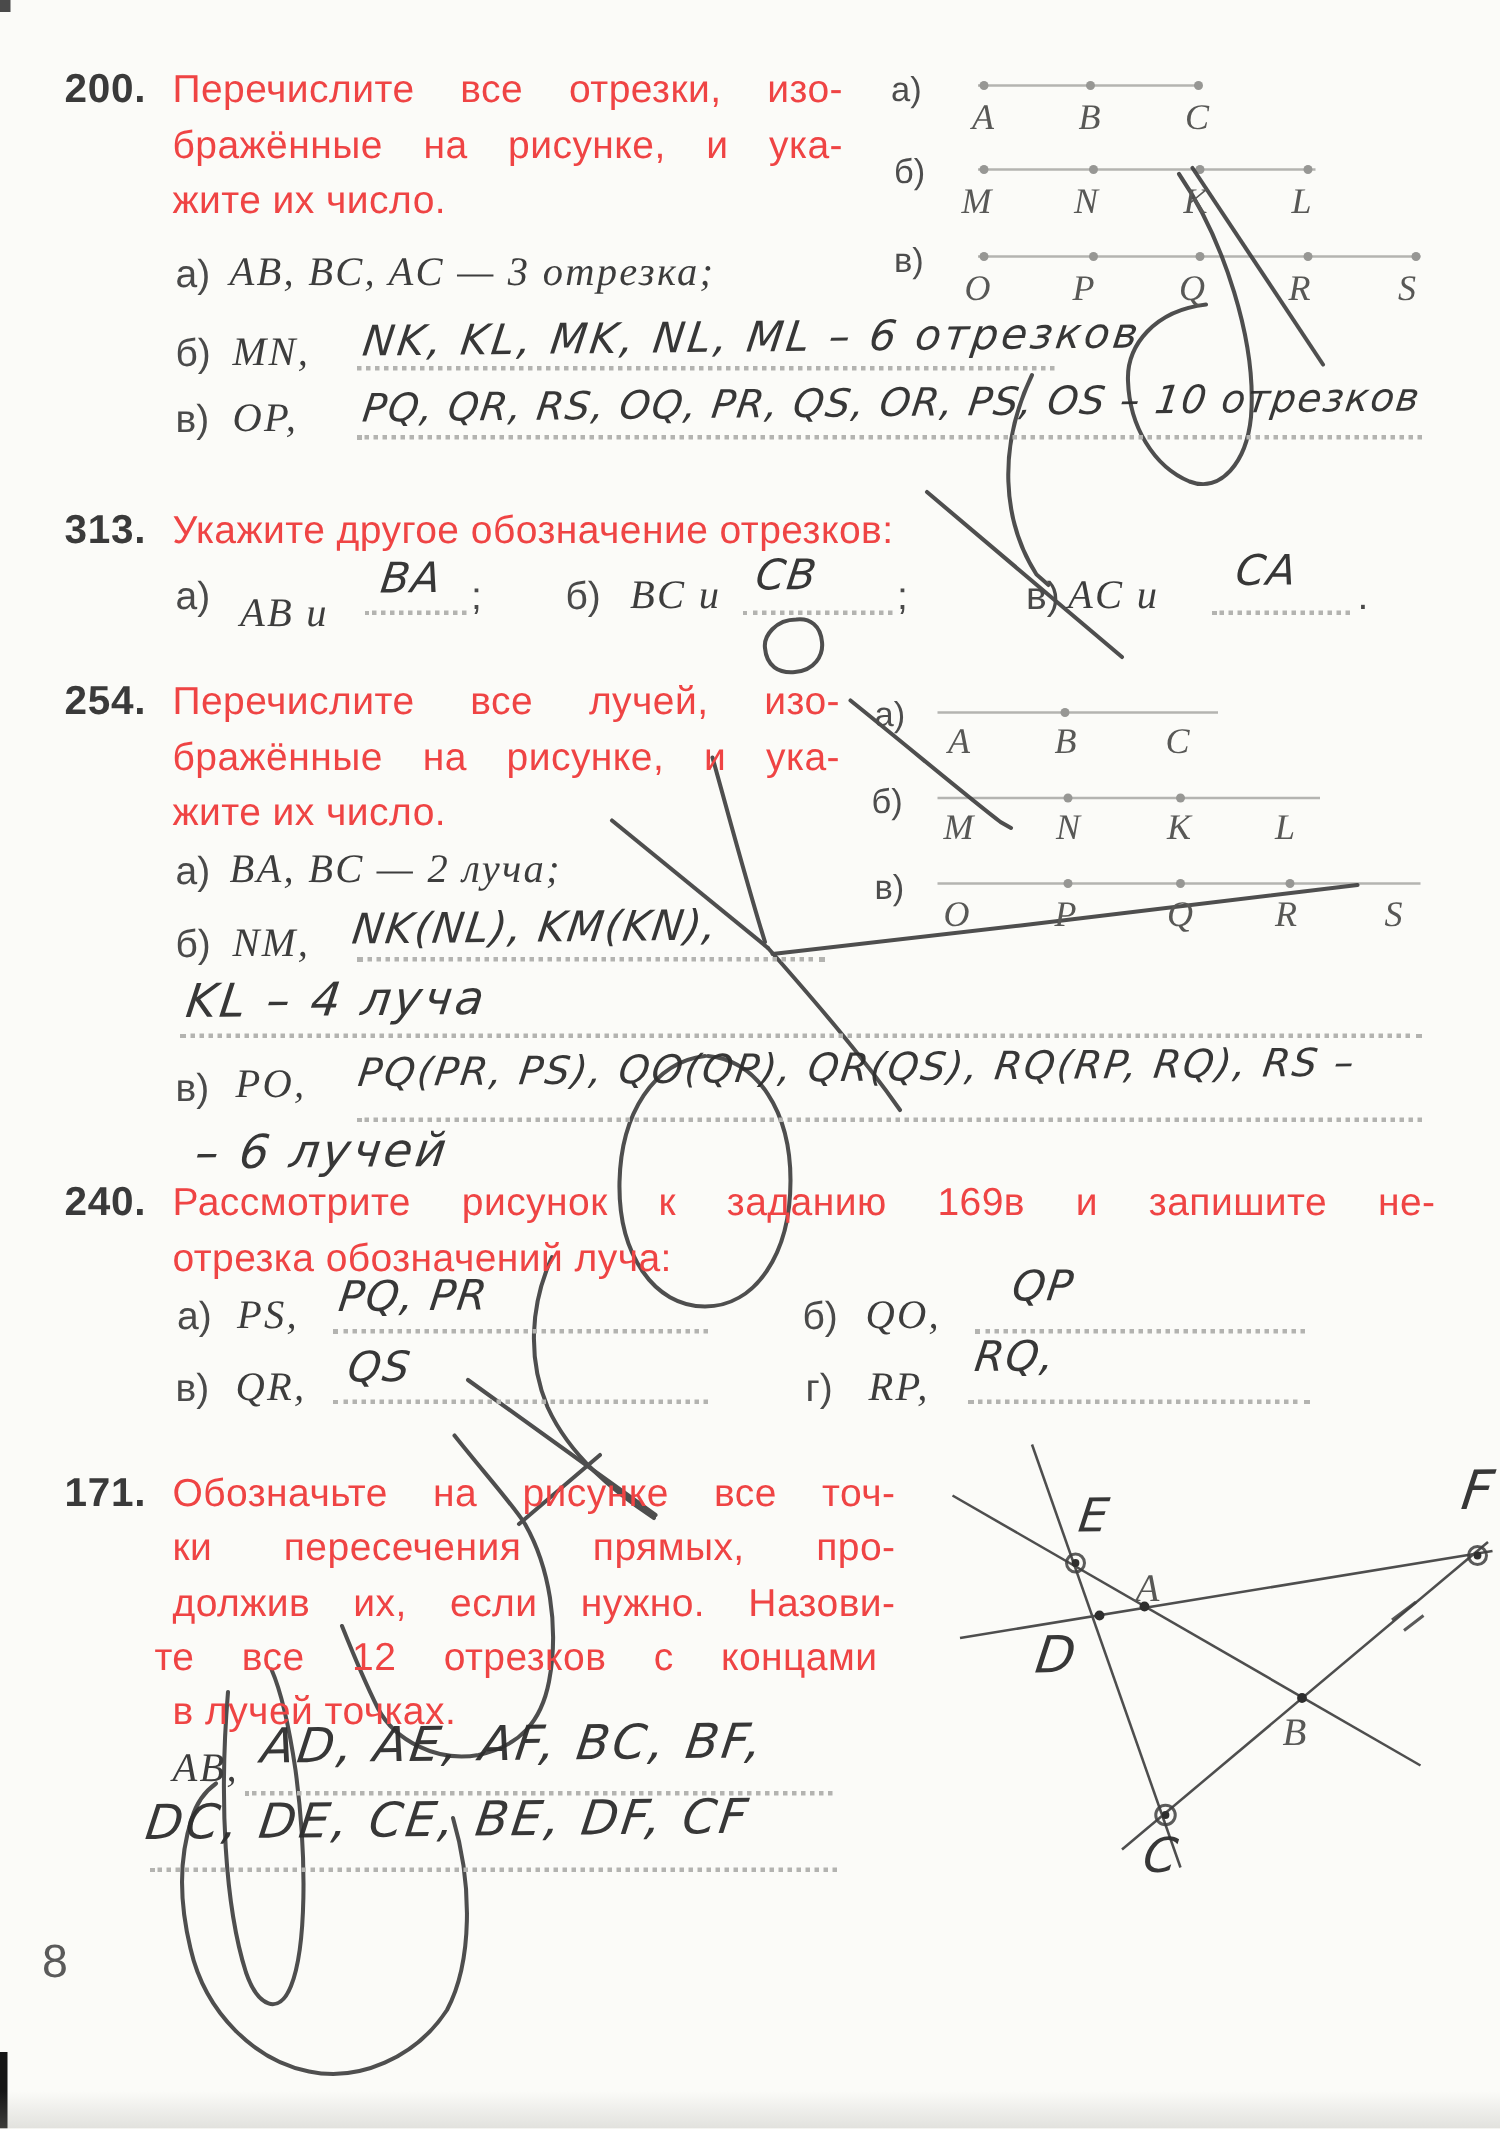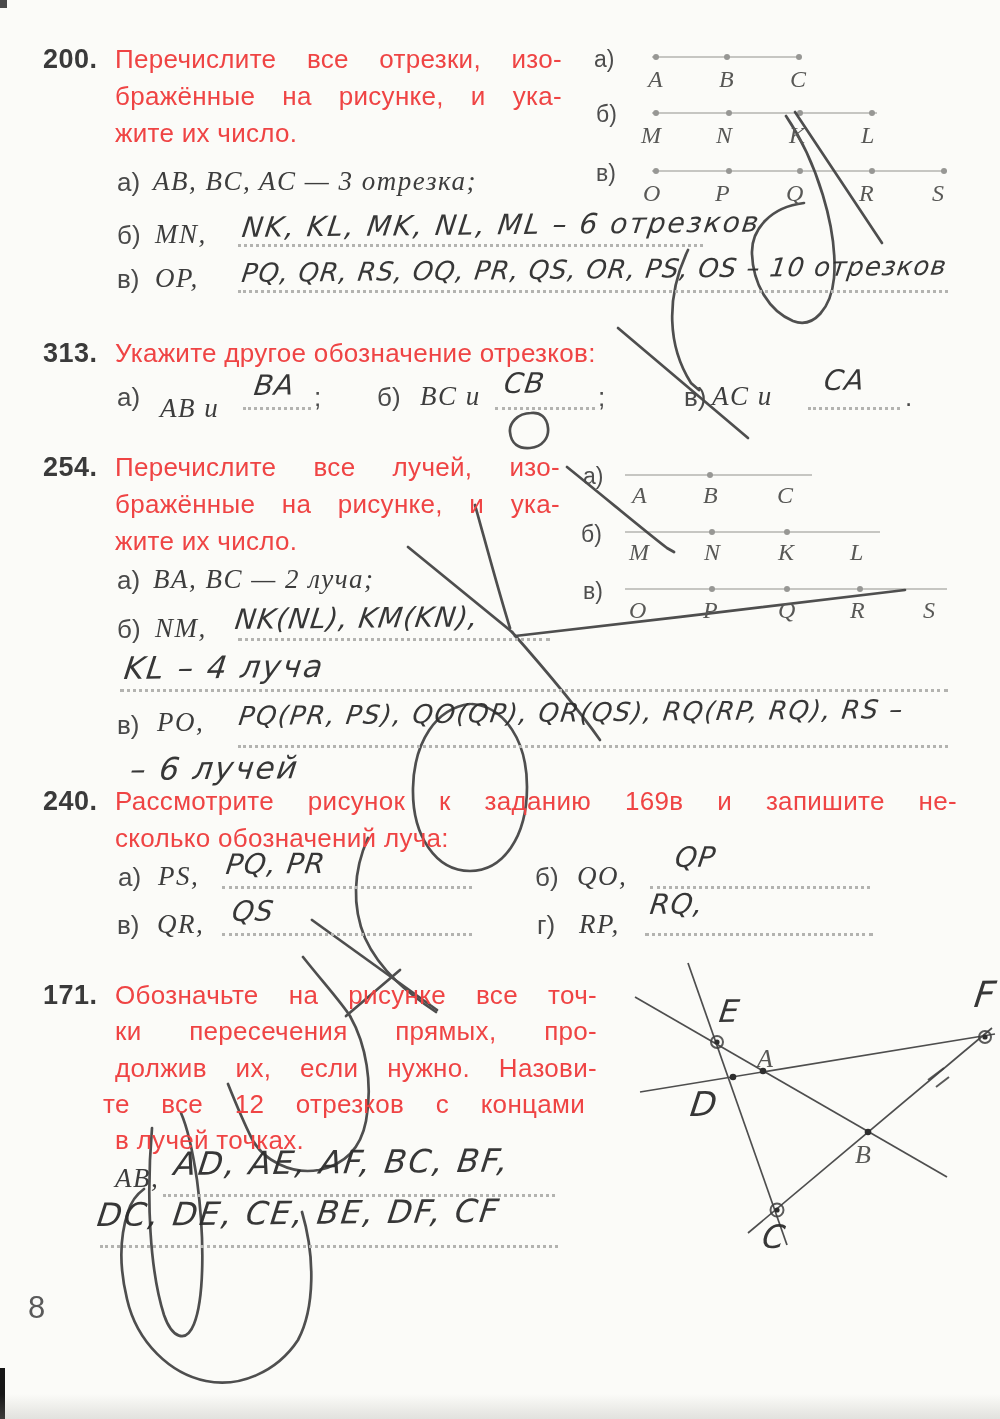--- a/index.html
+++ b/index.html
@@ -195,21 +195,21 @@
   <div class="abs dgp" style="left:778px;top:539px">K</div>
   <div class="abs dgp" style="left:850px;top:539px">L</div>
   <div class="abs dgp" style="left:629px;top:597px">O</div>
   <div class="abs dgp" style="left:703px;top:597px">P</div>
   <div class="abs dgp" style="left:778px;top:597px">Q</div>
   <div class="abs dgp" style="left:850px;top:597px">R</div>
   <div class="abs dgp" style="left:923px;top:597px">S</div>
 
   <div class="abs num" style="left:43px;top:786px">240.</div>
   <div class="abs txt just" style="left:115px;top:786px;width:842px">Рассмотрите рисунок к заданию 169в и запишите не-</div>
-  <div class="abs txt" style="left:115px;top:823px">сколько обозначений луча:</div>
+  <div class="abs txt" style="left:115px;top:823px">отрезка обозначений луча:</div>
 
   <div class="abs lab" style="left:118px;top:862px">а)</div>
   <div class="abs math" style="left:158px;top:861px">PS,</div>
   <div class="abs hw" style="left:224px;top:848px">PQ, PR</div>
   <div class="abs dotl" style="left:222px;top:886px;width:250px"></div>
 
   <div class="abs lab" style="left:535px;top:862px">б)</div>
   <div class="abs math" style="left:577px;top:861px">QO,</div>
   <div class="abs hw" style="left:673px;top:841px">QP</div>
   <div class="abs dotl" style="left:650px;top:886px;width:220px"></div>

